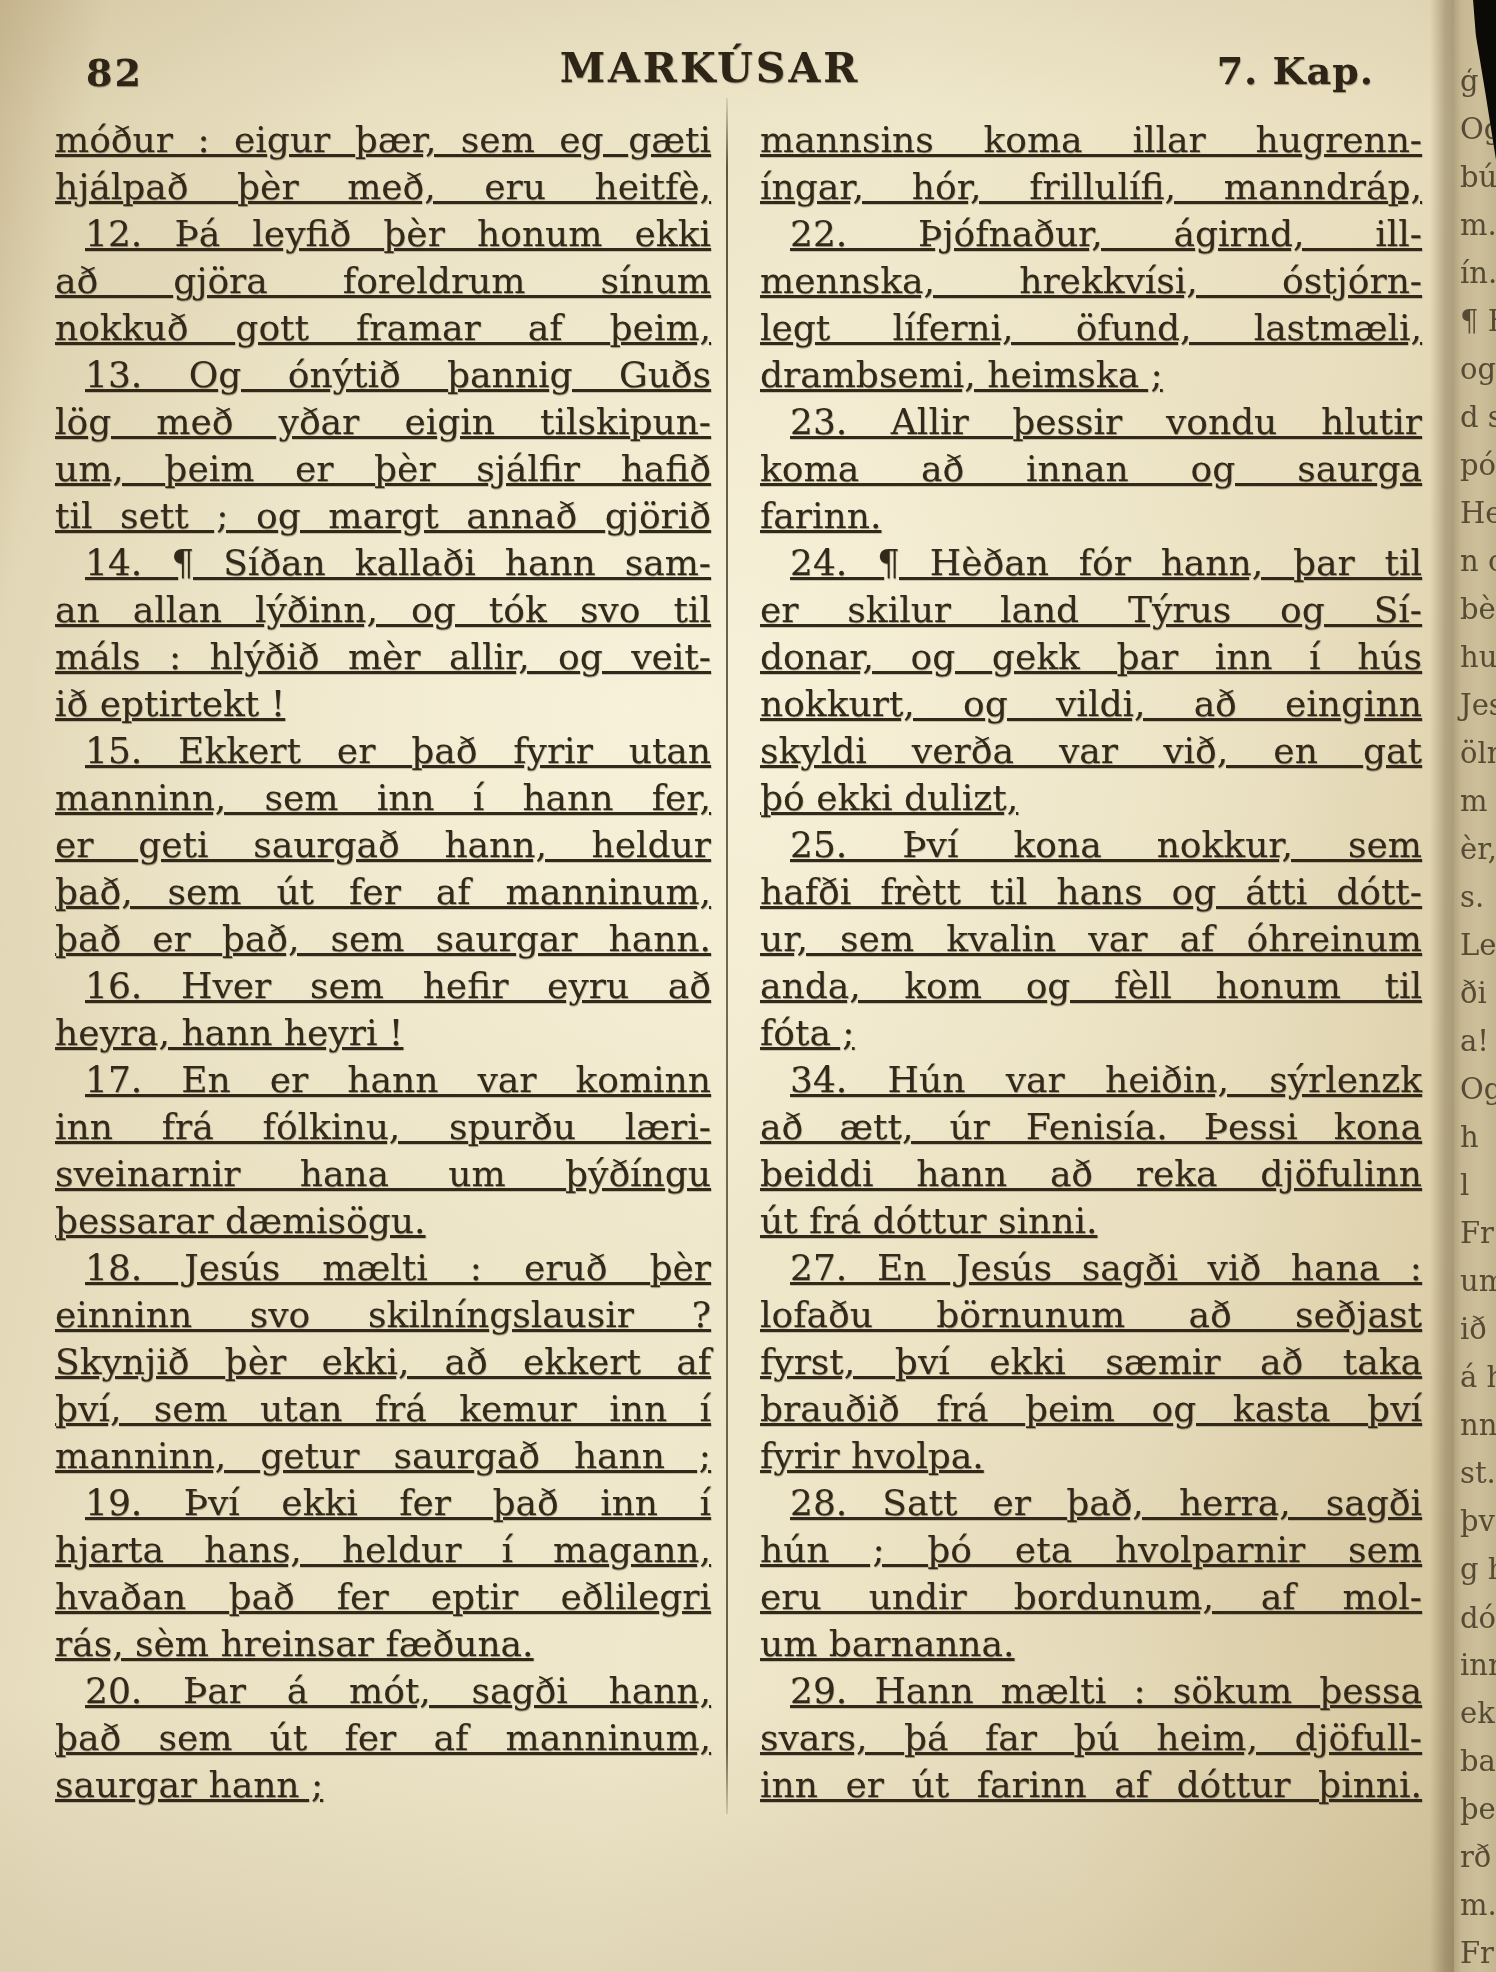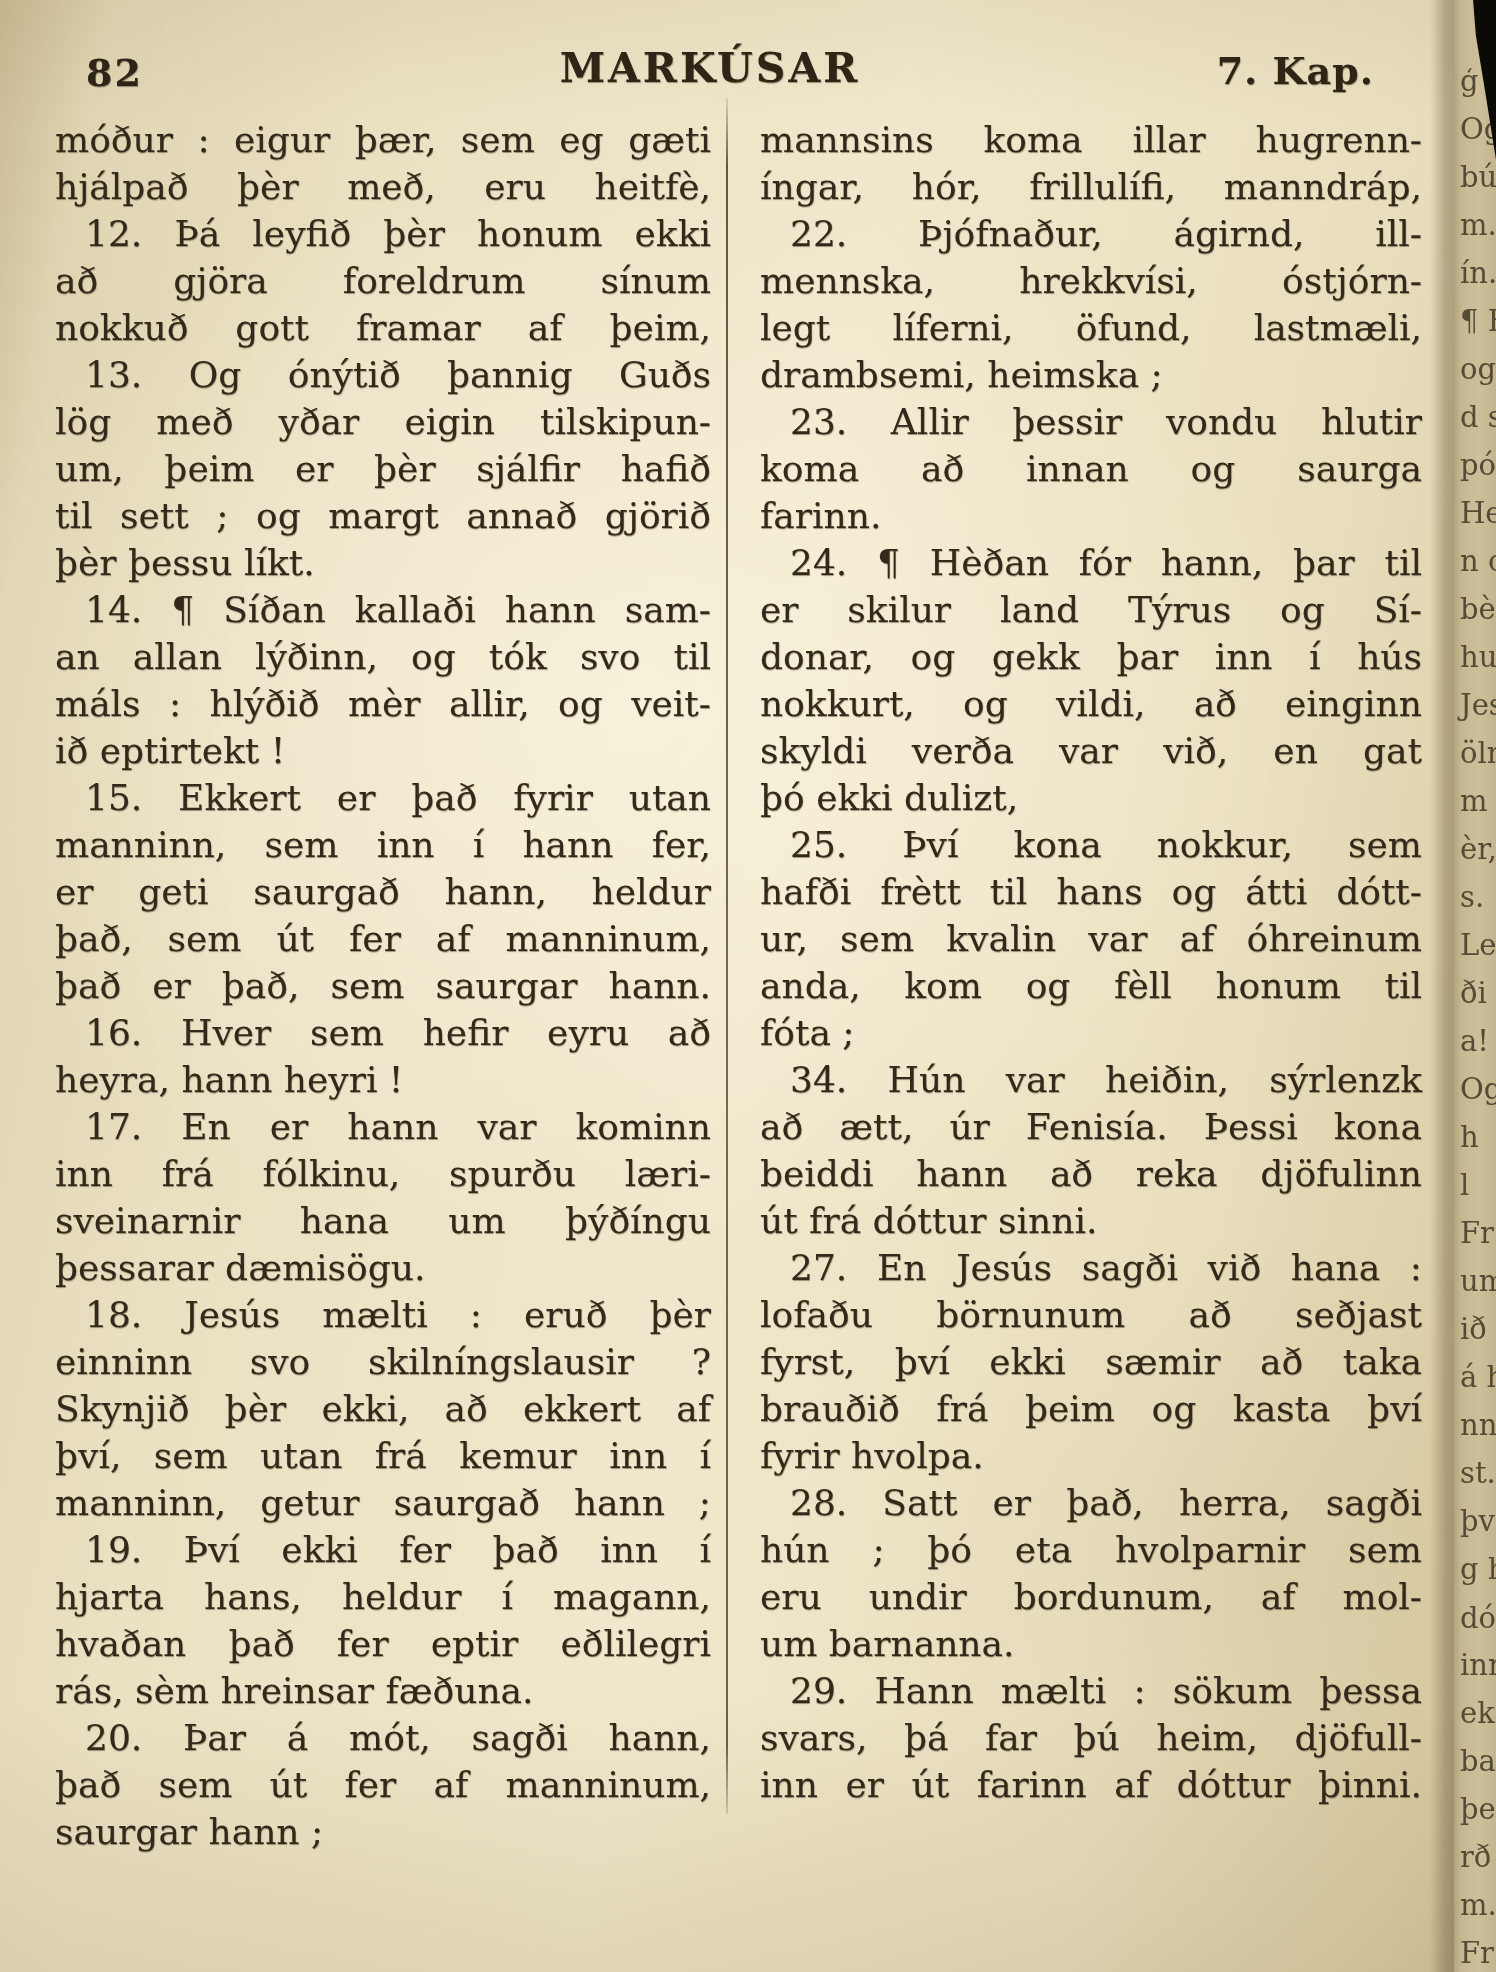--- a/index.html
+++ b/index.html
@@ -12,21 +12,21 @@
       linear-gradient(to bottom, rgba(150,128,85,.10) 0%, rgba(150,128,85,0) 6%, rgba(150,128,85,0) 86%, rgba(140,118,75,.16) 100%),
       linear-gradient(100deg,#c9b892 0%,#e0d5b3 6%,#eae1c3 22%,#f0e8cc 50%,#e9dfbf 76%,#dbcda6 93%,#cec09a 100%);
   }
   .page-header span{position:absolute;font-weight:bold;color:#2e2516;
     text-shadow:0.6px 0.6px 1px rgba(46,37,22,.45);}
   .pgnum{left:58px;top:50px;font-size:38px;letter-spacing:2px;margin-left:28px;}
   .title{left:0;right:76px;top:44px;text-align:center;font-size:41px;letter-spacing:3px;}
   .chap{right:122px;top:48px;font-size:38px;letter-spacing:1px;}
 
   .col{position:absolute;top:116px;color:#33291a;font-size:36px;
-    text-shadow:0.5px 0.5px 0.9px rgba(50,40,22,.45);}
+    text-shadow:0.5px 0.5px 0.9px rgba(50,40,22,.45);text-decoration:underline;}
   .col-left{left:55px;width:656px;}
   .col-right{left:760px;width:662px;}
   .line{height:47px;line-height:47px;white-space:normal;text-align:left;}
   .line.just{text-align:justify;text-align-last:justify;}
   .line.ind{text-indent:30px;}
 
   .divider{position:absolute;left:726px;top:98px;width:2px;height:1716px;
     background:linear-gradient(to bottom, rgba(62,50,28,.1), rgba(62,50,28,.8) 4%, rgba(62,50,28,.7) 55%, rgba(62,50,28,.75) 96%, rgba(62,50,28,.15));}
 
   .fold-shadow{position:absolute;top:0;right:40px;width:26px;height:100%;
@@ -51,21 +51,20 @@
 <div class="col col-left">
     <div class="line just">móður : eigur þær, sem eg gæti</div>
     <div class="line just">hjálpað þèr með, eru heitfè,</div>
     <div class="line just ind">12. Þá leyfið þèr honum ekki</div>
     <div class="line just">að gjöra foreldrum sínum</div>
     <div class="line just">nokkuð gott framar af þeim,</div>
     <div class="line just ind">13. Og ónýtið þannig Guðs</div>
     <div class="line just">lög með yðar eigin tilskipun-</div>
     <div class="line just">um, þeim er þèr sjálfir hafið</div>
     <div class="line just">til sett ; og margt annað gjörið</div>
-    <div class="line">þèr þessu líkt.</div>
     <div class="line just ind">14. ¶ Síðan kallaði hann sam-</div>
     <div class="line just">an allan lýðinn, og tók svo til</div>
     <div class="line just">máls : hlýðið mèr allir, og veit-</div>
     <div class="line">ið eptirtekt !</div>
     <div class="line just ind">15. Ekkert er það fyrir utan</div>
     <div class="line just">manninn, sem inn í hann fer,</div>
     <div class="line just">er geti saurgað hann, heldur</div>
     <div class="line just">það, sem út fer af manninum,</div>
     <div class="line just">það er það, sem saurgar hann.</div>
     <div class="line just ind">16. Hver sem hefir eyru að</div>

